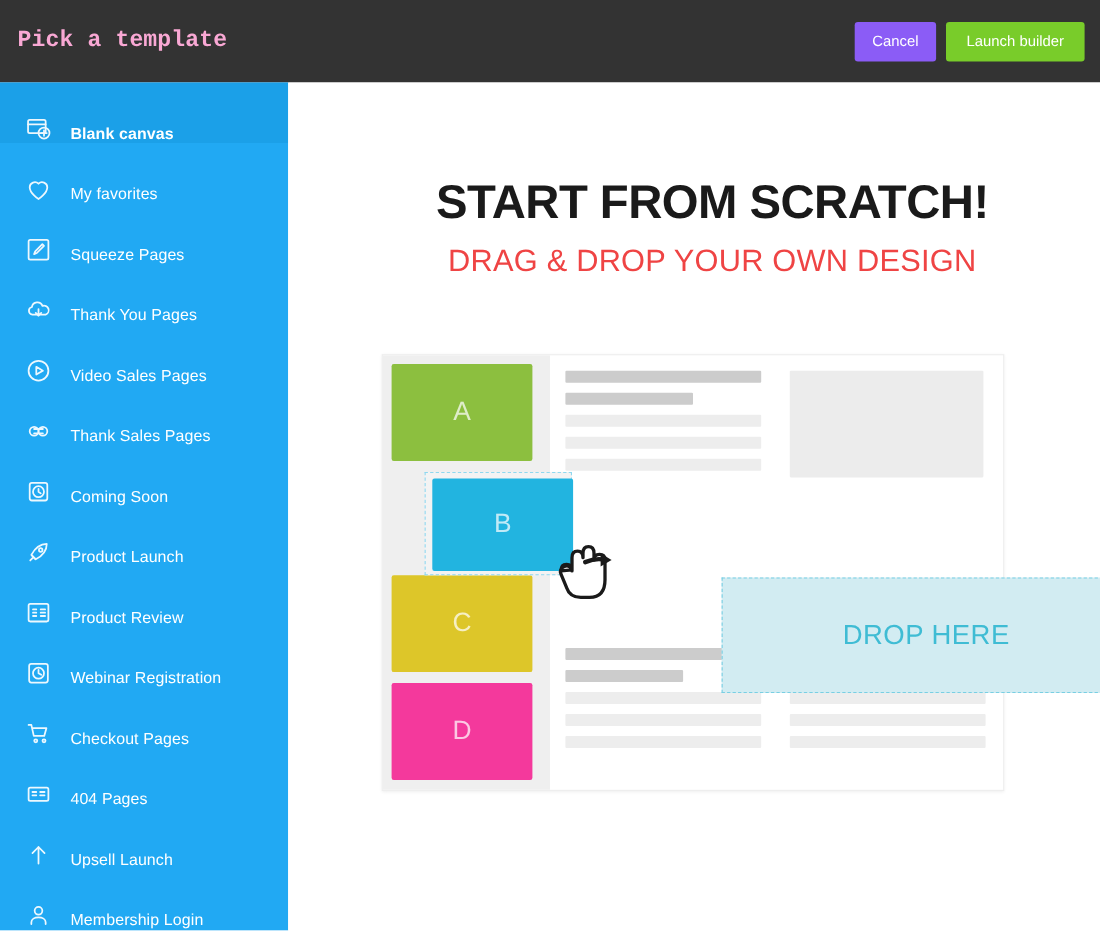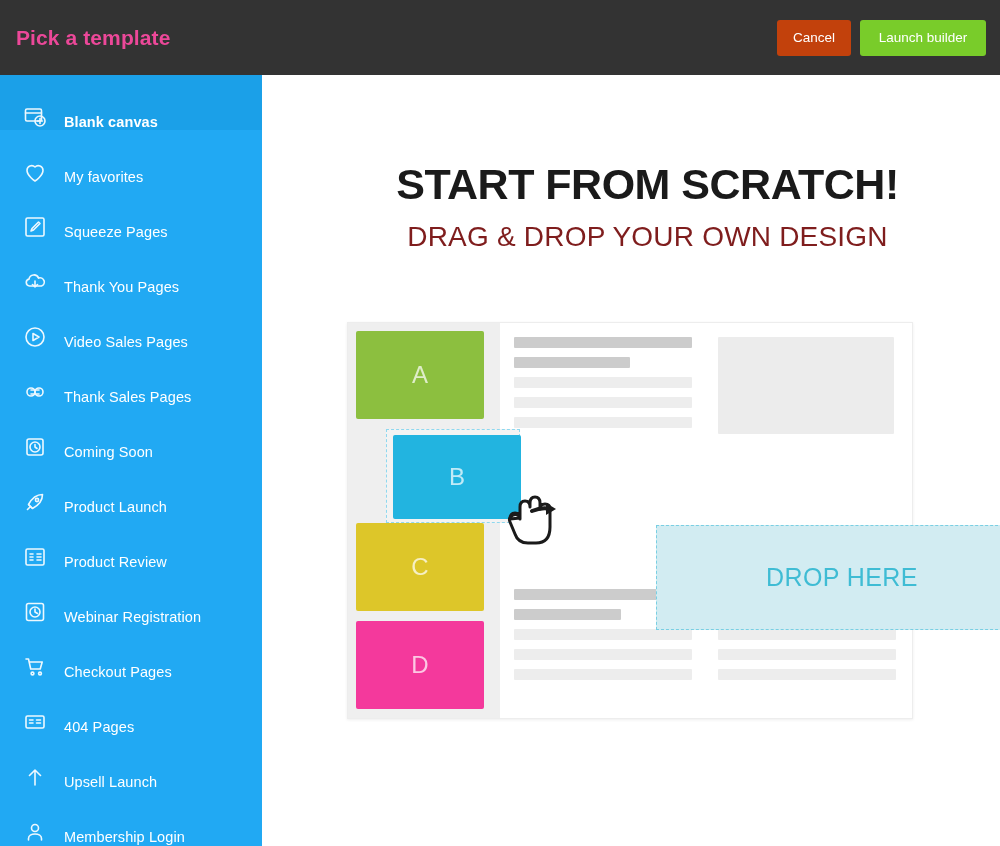--- a/index.html
+++ b/index.html
@@ -12,33 +12,34 @@
 
   
   .header {
     position: absolute; top: 0; left: 0;
     width: 1000px; height: 75px;
     background: #333333;
     display: flex; align-items: center;
     padding: 0 14px 0 16px;
   }
   .header-title {
-    font-size: 21px; font-weight: bold; color: #ec4899;
+    font-size: 21px; font-weight: bold; color: #f9a8d4;
     letter-spacing: .1px;
+    font-family: Liberation Mono, monospace;
   }
   .header-actions { margin-left: auto; display: flex; align-items: center; gap: 9px; }
   .btn {
     border: none; border-radius: 3px; cursor: pointer;
     font-family: "Liberation Sans", sans-serif;
     font-size: 13.5px; color: #ffffff;
     padding: 0 14px; height: 36px;
     display: flex; align-items: center; justify-content: center;
     white-space: nowrap;
   }
-  .btn-cancel { background: #c2410c; min-width: 74px; }
+  .btn-cancel { background: #8b5cf6; min-width: 74px; }
   .btn-launch { background: #7ed321; background: #79cc2a; min-width: 126px; }
 
   
   .sidebar {
     position: absolute; top: 75px; left: 0;
     width: 262px; height: 771px;
     background: #23a9f2; background: #21a9f3;
     overflow: hidden;
   }
   .side-item {
@@ -65,21 +66,21 @@
     background: #ffffff;
     padding-left: 33px;
   }
   .hero { text-align: center; padding-top: 88px; }
   .hero-title {
     font-size: 43px; font-weight: bold; color: #1a1a1a;
     letter-spacing: -0.5px; line-height: 1;
   }
   .hero-sub {
     margin-top: 17px;
-    font-size: 28px; color: #7f1d1d; font-weight: normal;
+    font-size: 28px; color: #ef4444; font-weight: normal;
     letter-spacing: .2px; line-height: 1;
   }
 
   
   .mock {
     position: absolute; left: 85px; top: 247px;
     width: 566px; height: 397px;
     background: #ffffff;
     border: 1px solid #ededed;
     box-shadow: 0 1px 3px rgba(0,0,0,.07);

